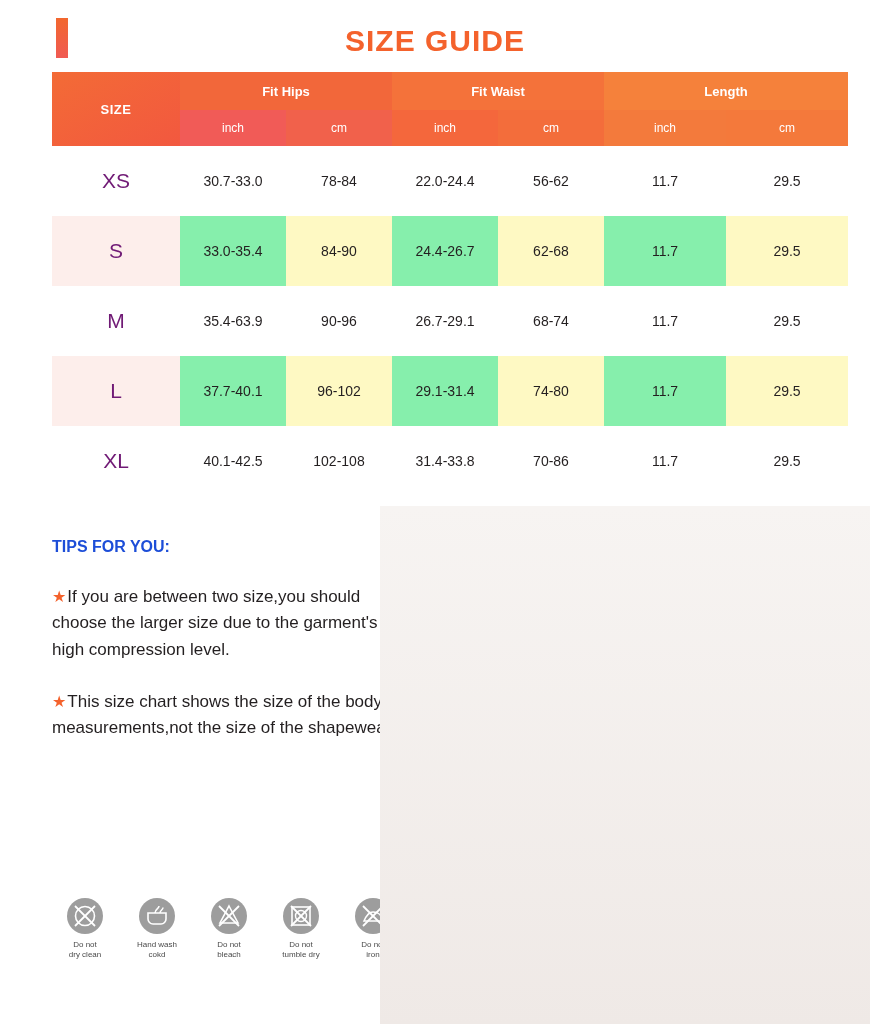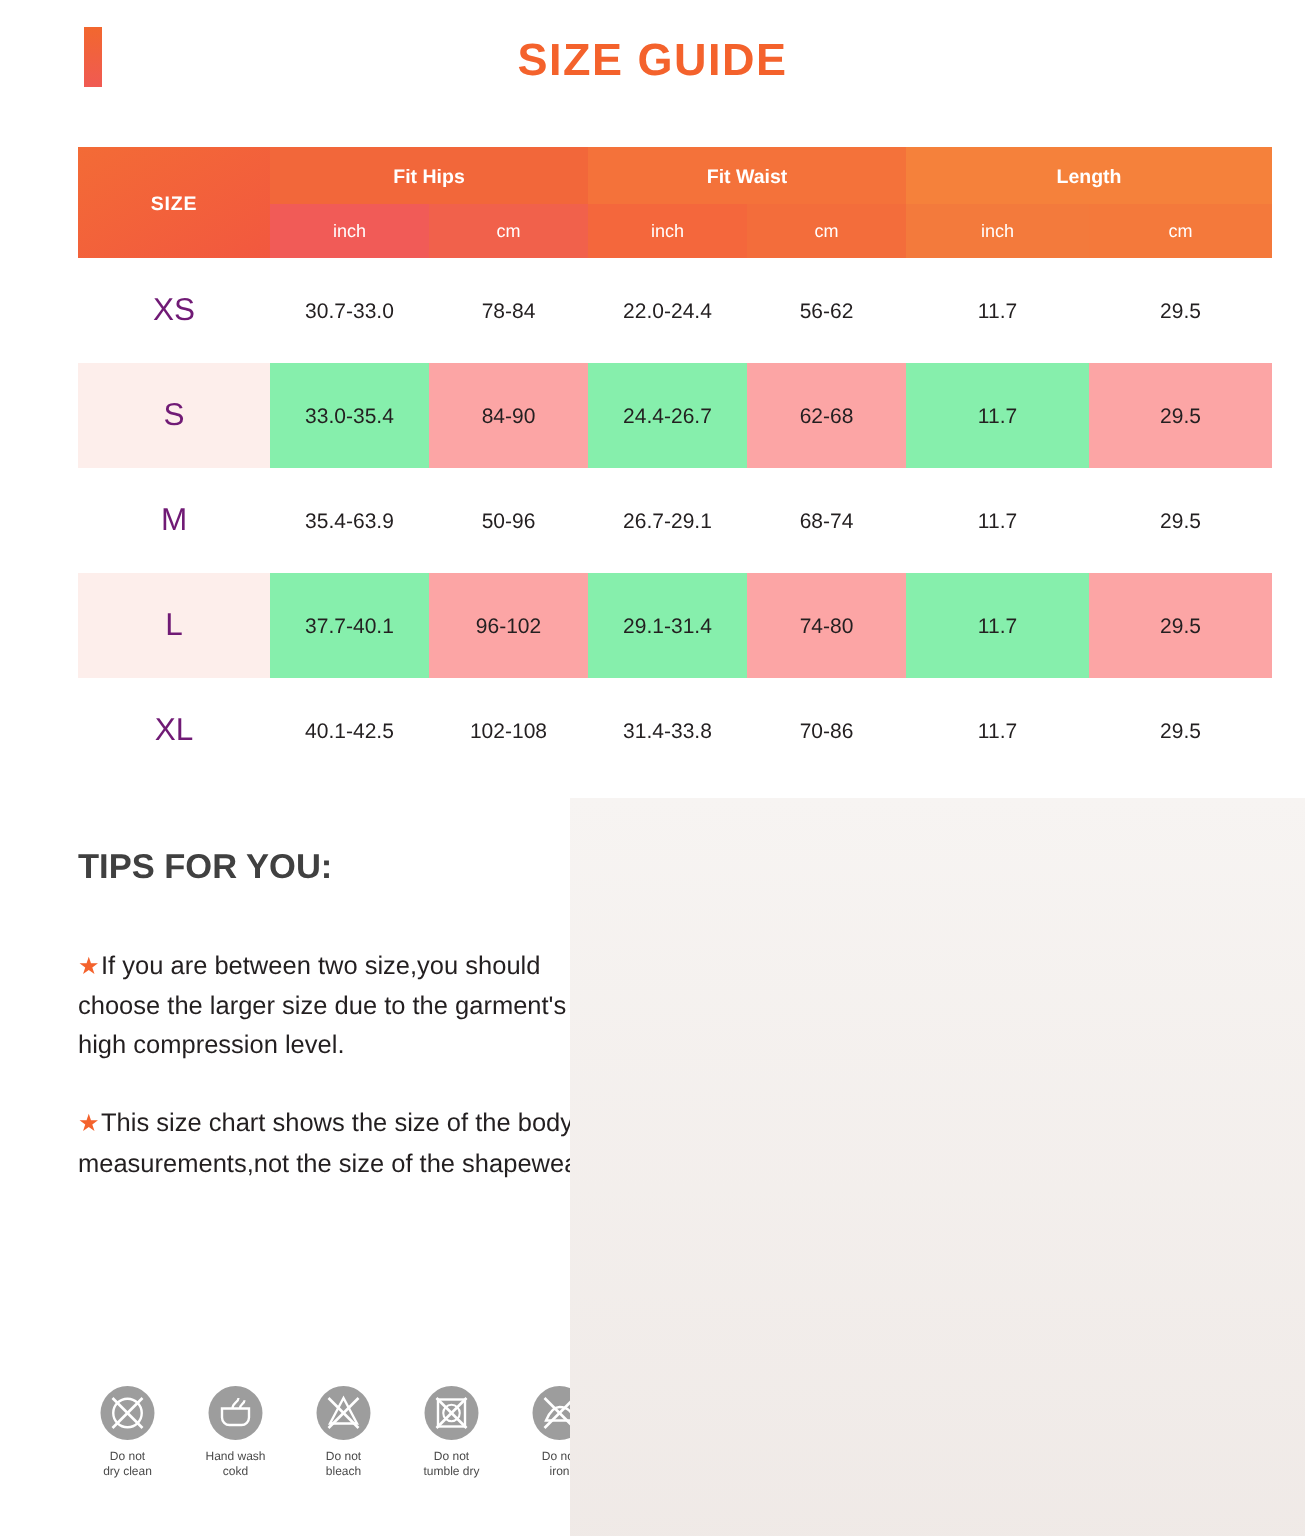--- a/index.html
+++ b/index.html
@@ -12,21 +12,21 @@
     background: #ffffff;
     font-family: "Liberation Sans", sans-serif;
     color: #231f20;
     overflow: hidden;
     position: relative;
   }
 
   
   .header {
     position: relative;
-    height: 98px;
+    height: 72px;
   }
   .header-bar {
     position: absolute;
     left: 56px;
     top: 18px;
     width: 12px;
     height: 40px;
     background: linear-gradient(180deg, #f2672e 0%, #f05a53 100%);
   }
   .header-title {
@@ -105,39 +105,39 @@
     color: #231f20;
   }
   tbody td.cell-size {
     font-size: 21px;
     color: #701a75;
   }
   tbody tr.row-odd td.cell-size { background: #fdeeeb; }
 
   
   tbody tr.row-odd td.tint-a { background: #86efac; }
-  tbody tr.row-odd td.tint-b { background: #fca5a5; }
+  tbody tr.row-odd td.tint-b { background: #fef9c3; }
 
   
   .lower {
     position: relative;
     margin-top: 10px;
     height: 520px;
   }
   .tips {
     position: absolute;
     left: 52px;
     top: 32px;
     width: 350px;
   }
   .tips-title {
-    font-size: 23px;
+    font-size: 16px;
     font-weight: bold;
-    color: #404040;
-    margin-bottom: 40px;
+    color: #1d4ed8;
+    margin-bottom: 28px;
   }
   .tip {
     font-size: 17px;
     line-height: 1.55;
     color: #231f20;
     margin-bottom: 26px;
     position: relative;
   }
   .tip .star {
     color: #f4622c;
@@ -229,21 +229,21 @@
         <td class="tint-a">33.0-35.4</td>
         <td class="tint-b">84-90</td>
         <td class="tint-a">24.4-26.7</td>
         <td class="tint-b">62-68</td>
         <td class="tint-a">11.7</td>
         <td class="tint-b">29.5</td>
       </tr>
       <tr class="row-even">
         <td class="cell-size">M</td>
         <td>35.4-63.9</td>
-        <td>50-96</td>
+        <td>90-96</td>
         <td>26.7-29.1</td>
         <td>68-74</td>
         <td>11.7</td>
         <td>29.5</td>
       </tr>
       <tr class="row-odd">
         <td class="cell-size">L</td>
         <td class="tint-a">37.7-40.1</td>
         <td class="tint-b">96-102</td>
         <td class="tint-a">29.1-31.4</td>

